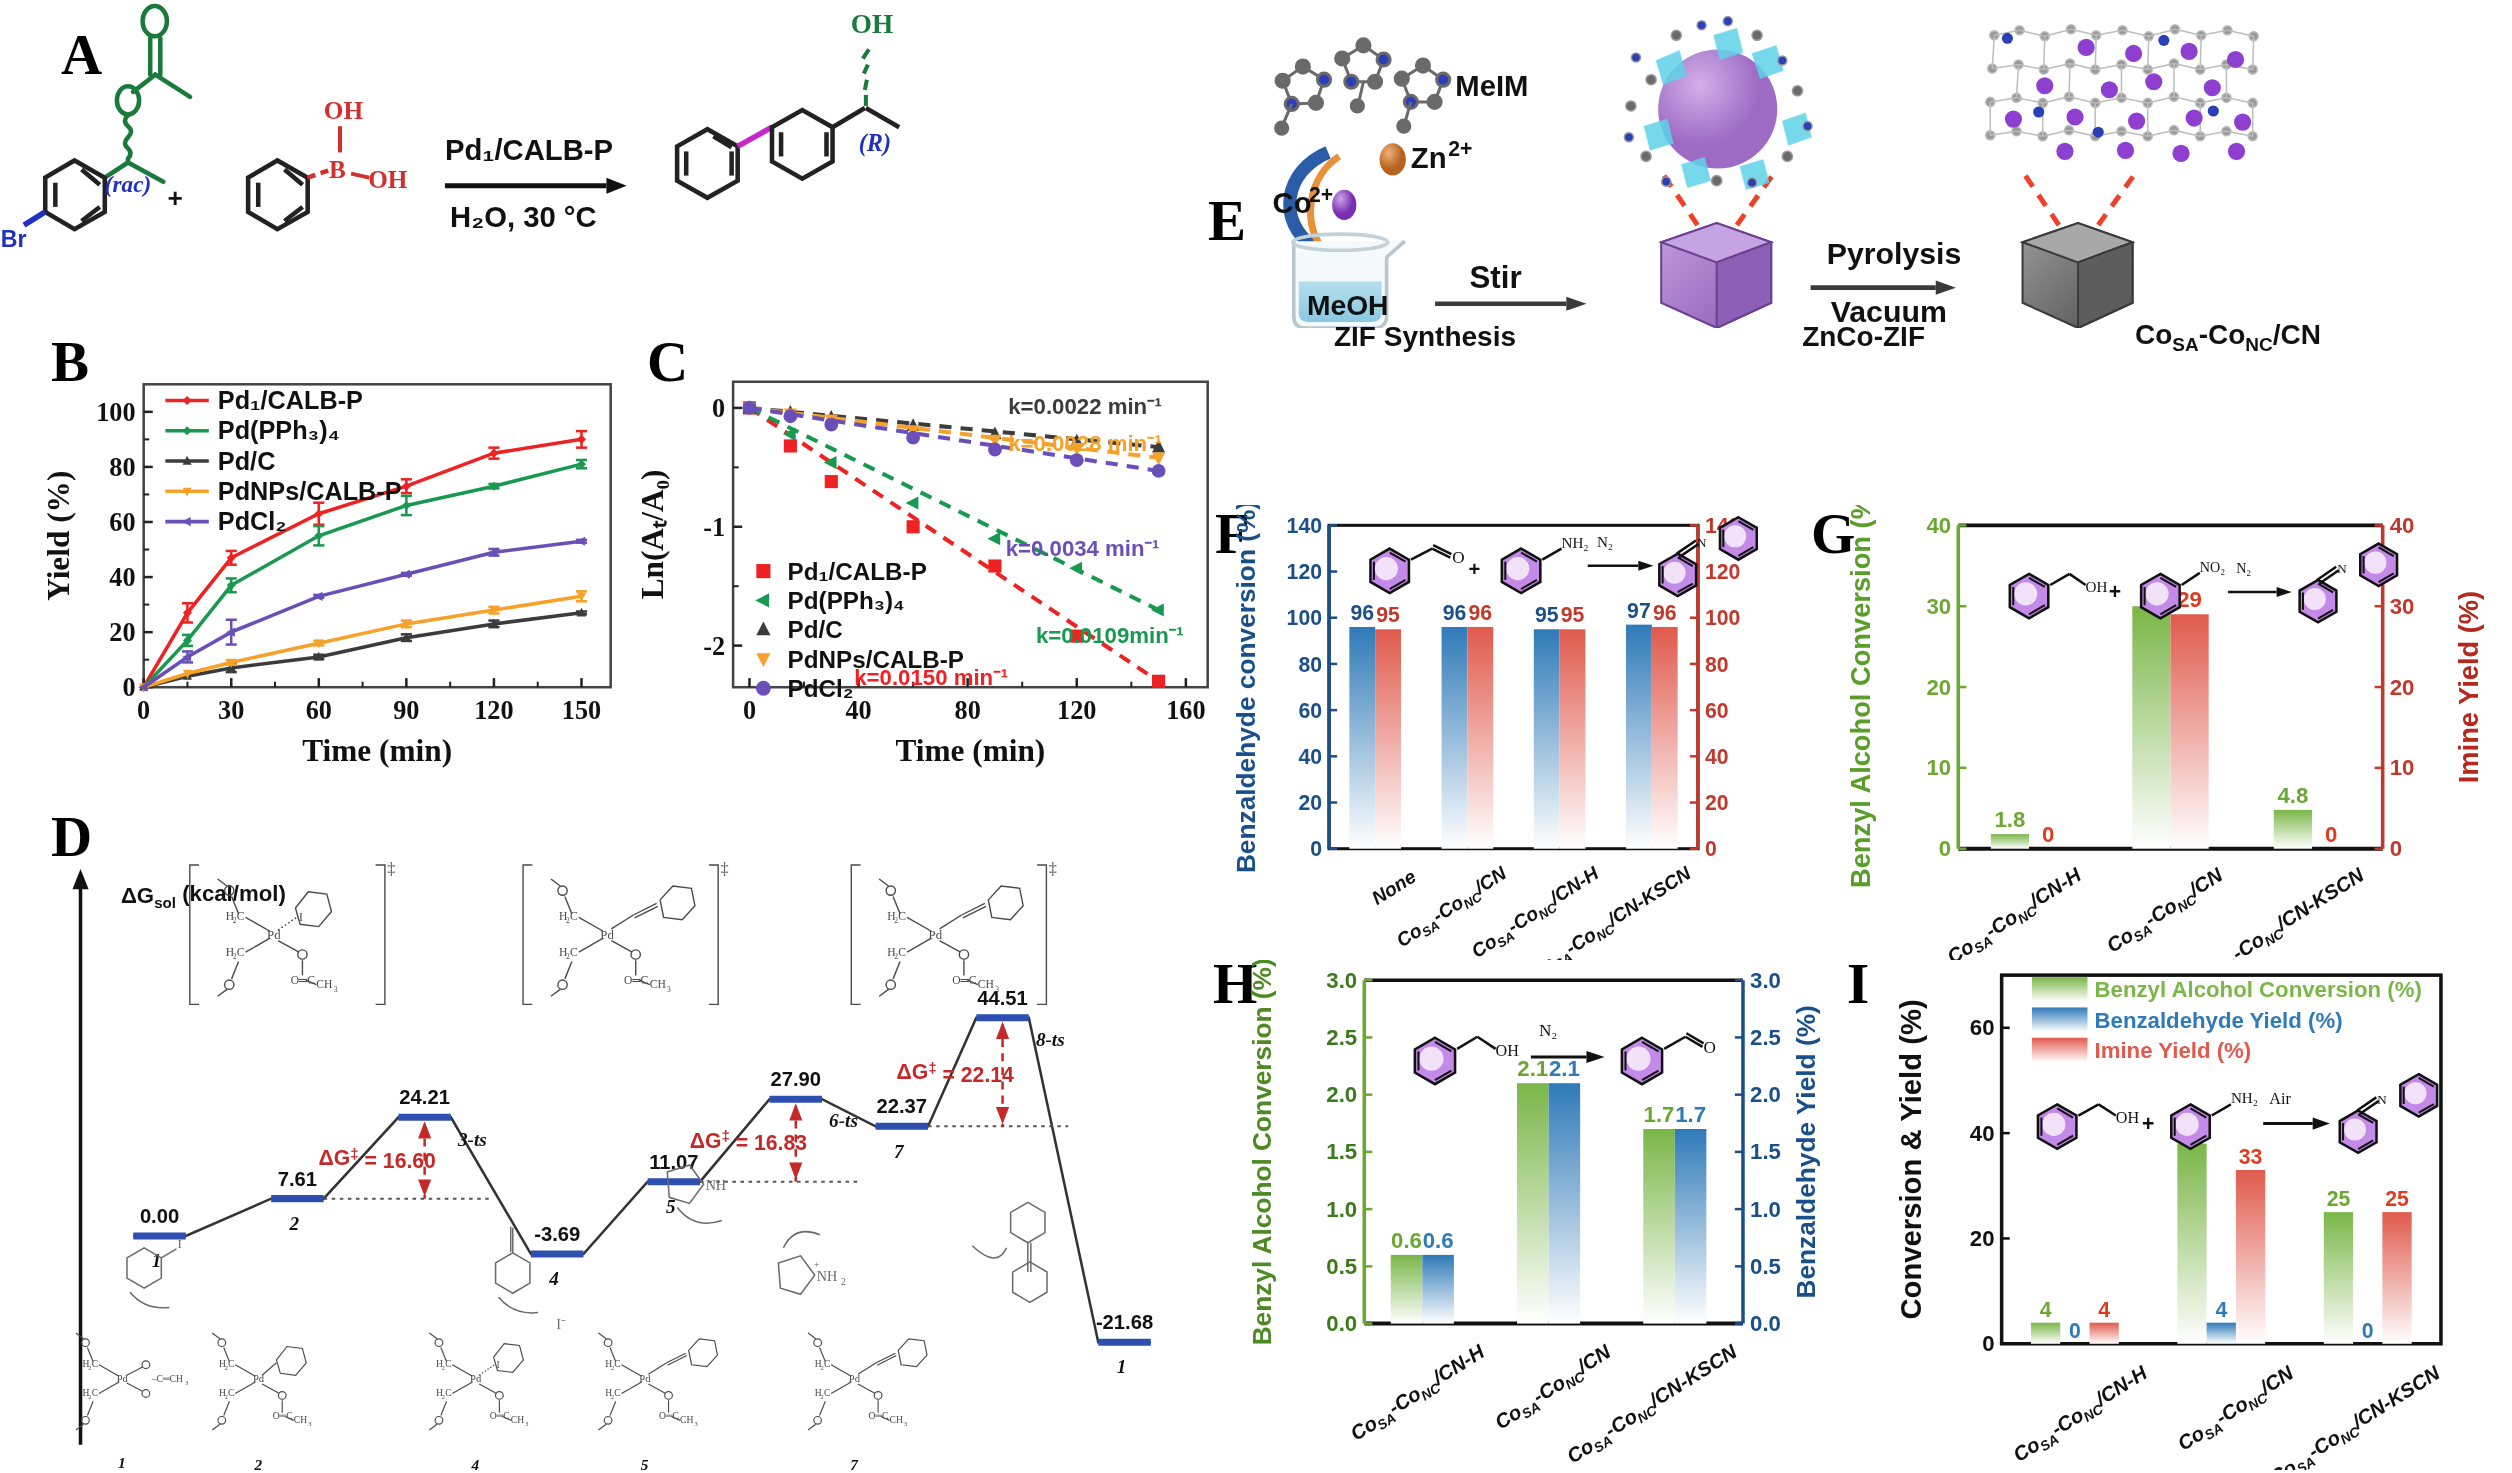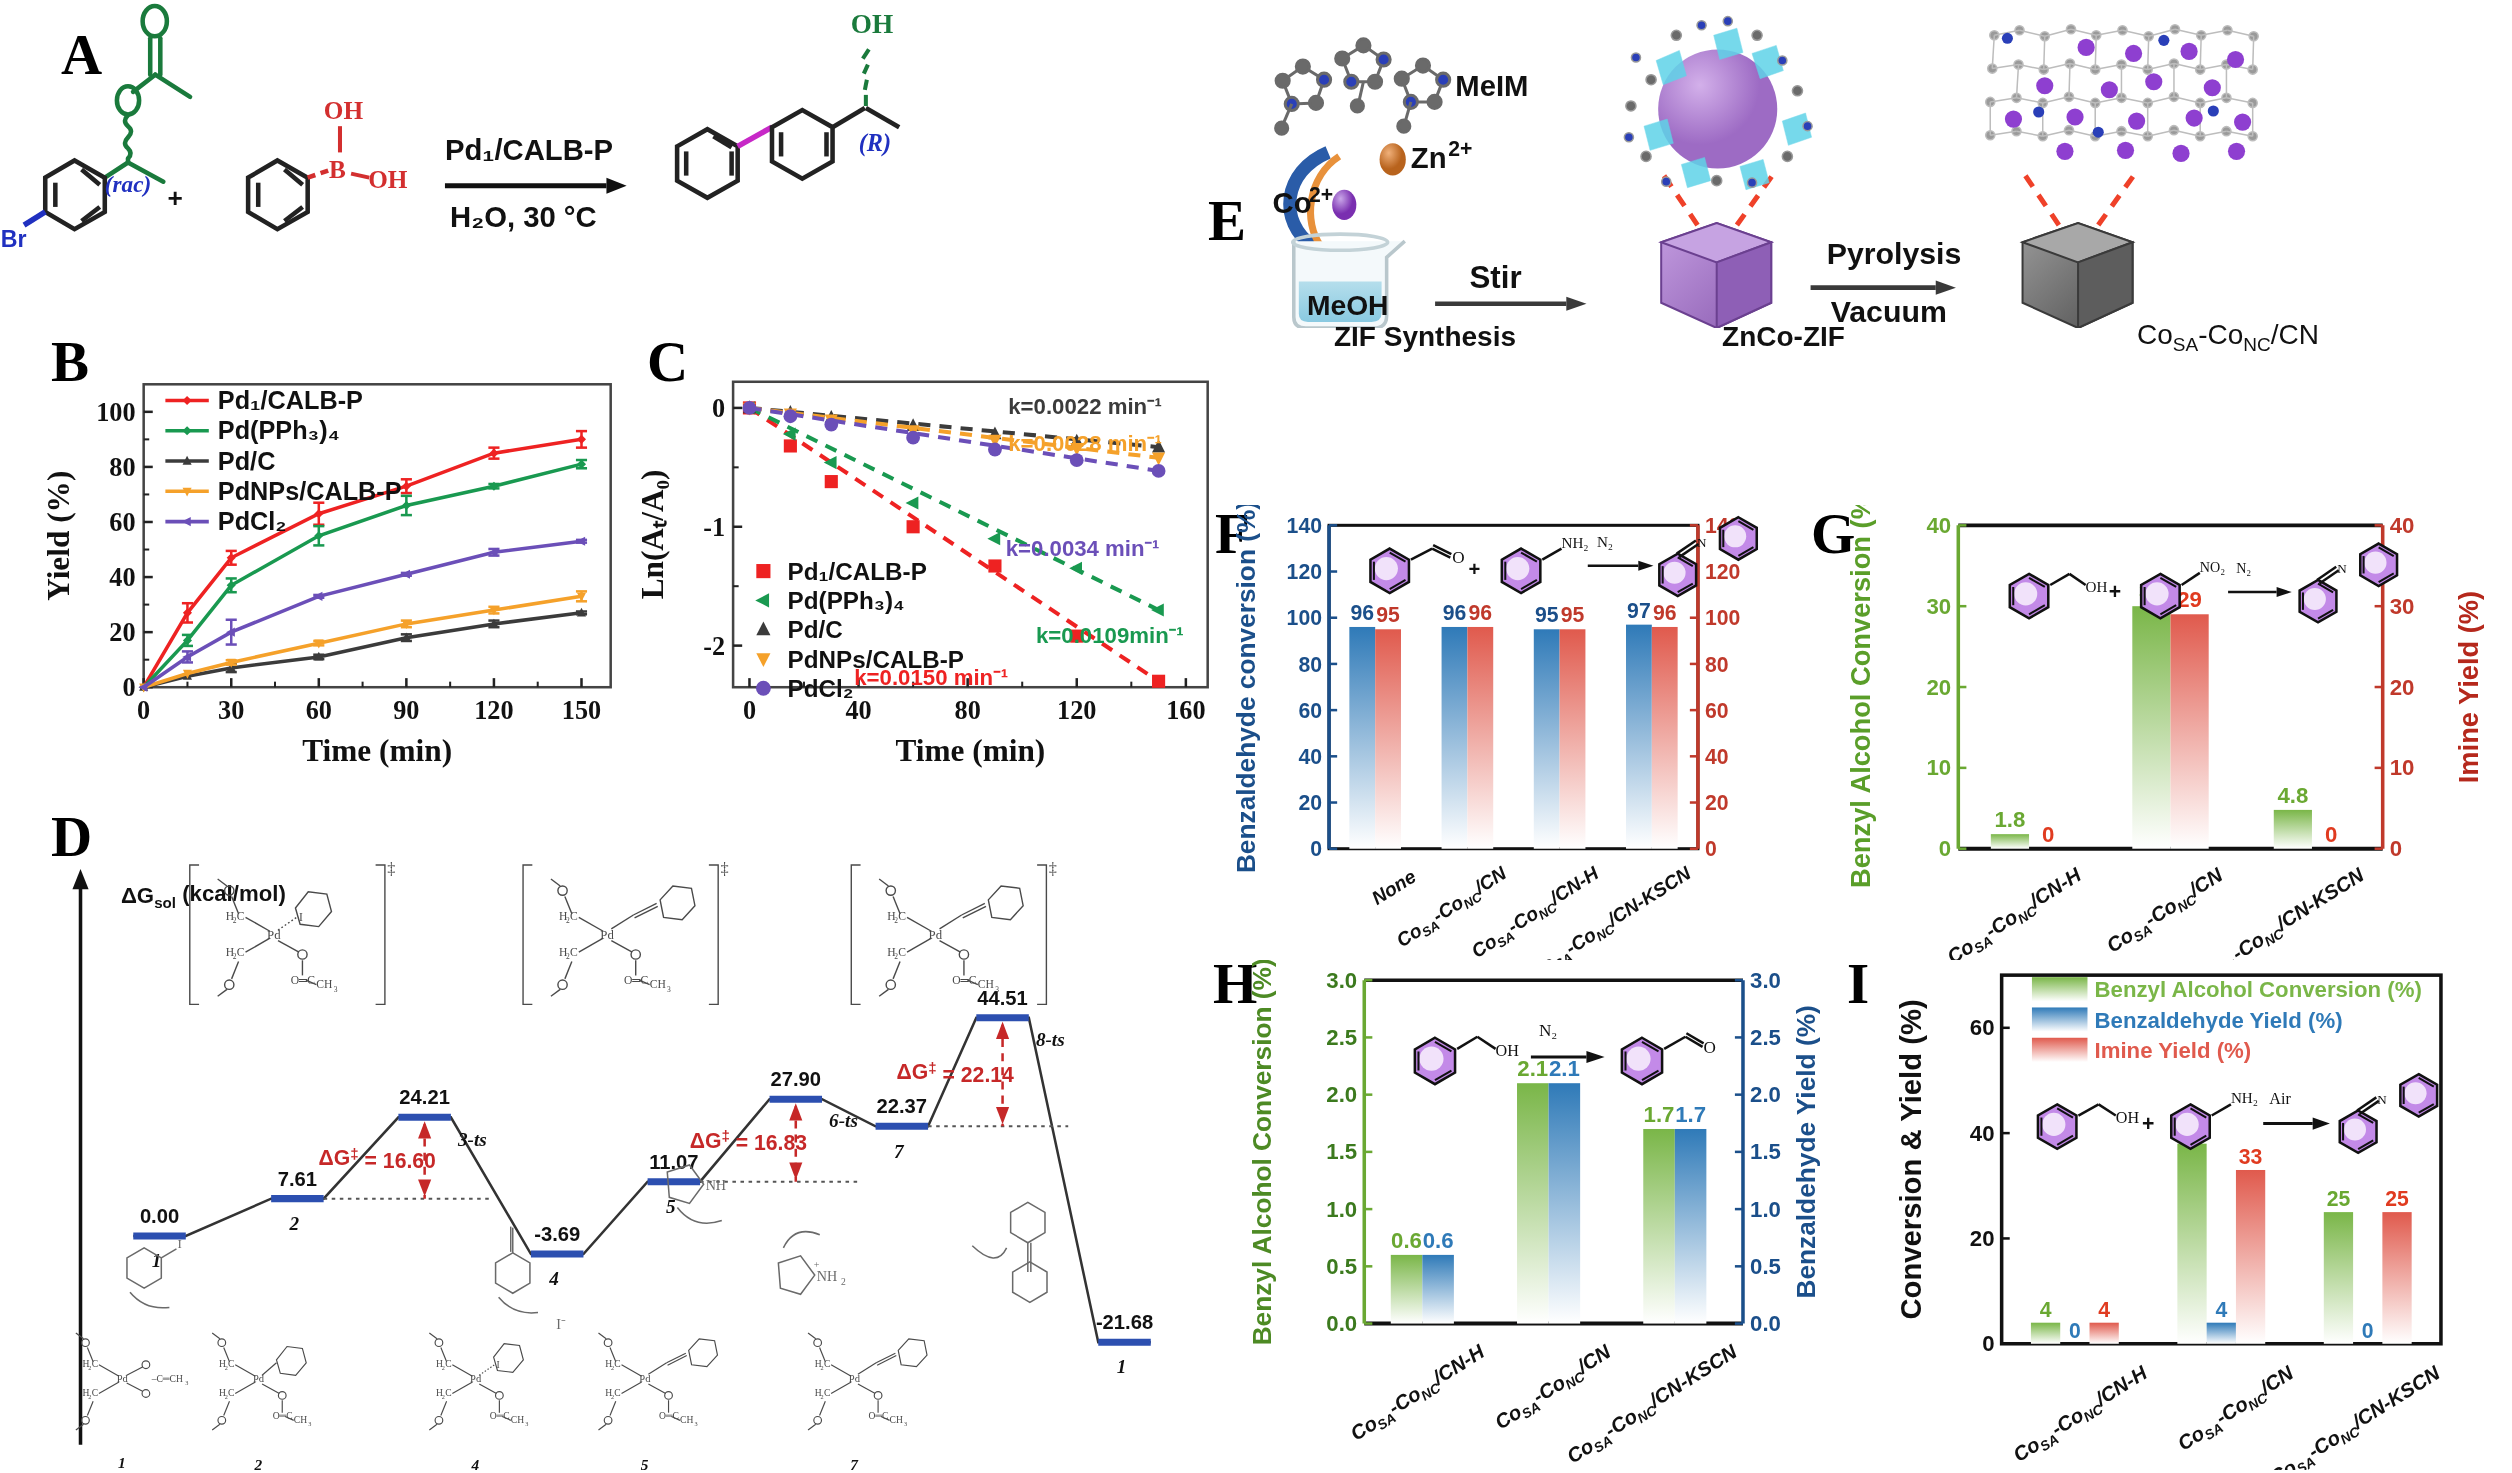--- a/index.html
+++ b/index.html
@@ -376,24 +376,24 @@
           <circle cx="1994" cy="210" r="11" fill="#2a3fb8"></circle>
       <circle cx="1766" cy="252" r="11" fill="#2a3fb8"></circle>
     </g>
   </g>
 </svg>
 </div>
 
 <div class="abs" style="left:1253px; top:321px; width:263px; text-align:right; font-size:28px; font-weight:bold; color:#111;">
   <span>ZIF Synthesis</span>
 </div>
-<div class="abs" style="left:1642px; top:321px; width:283px; text-align:center; font-size:28px; font-weight:bold; color:#111;">
+<div class="abs" style="left:1642px; top:321px; width:283px; text-align:right; font-size:28px; font-weight:bold; color:#111;">
   <span>ZnCo-ZIF</span>
 </div>
-<div class="abs" style="left:2051px; top:319px; width:354px; text-align:center; font-size:28px; font-weight:normal; color:#111;">
+<div class="abs" style="left:2051px; top:319px; width:354px; text-align:center; font-size:28px; font-weight:bold; color:#111;">
   <span>Co</span><sub style="font-size:19px">SA</sub><span>-Co</span><sub style="font-size:19px">NC</sub><span>/CN</span>
 </div>
 
 <div class="panel-letter" style="left:51px; top:333px;">B</div>
 <div class="abs" style="left:40px; top:354px; width:586px; height:414px;">
   <svg id="chartB" width="586" height="414" viewBox="0 0 1160 820">
       <rect x="205" y="60" width="925" height="600" fill="#fff" stroke="#444" stroke-width="5"></rect>
       <line x1="205" y1="660" x2="205" y2="642" stroke="#222" stroke-width="5"></line>
       <text x="205" y="722" text-anchor="middle" font-size="52" font-weight="bold" font-family="Liberation Serif, serif" fill="#111">0</text>
       <line x1="378.4375" y1="660" x2="378.4375" y2="642" stroke="#222" stroke-width="5"></line>

